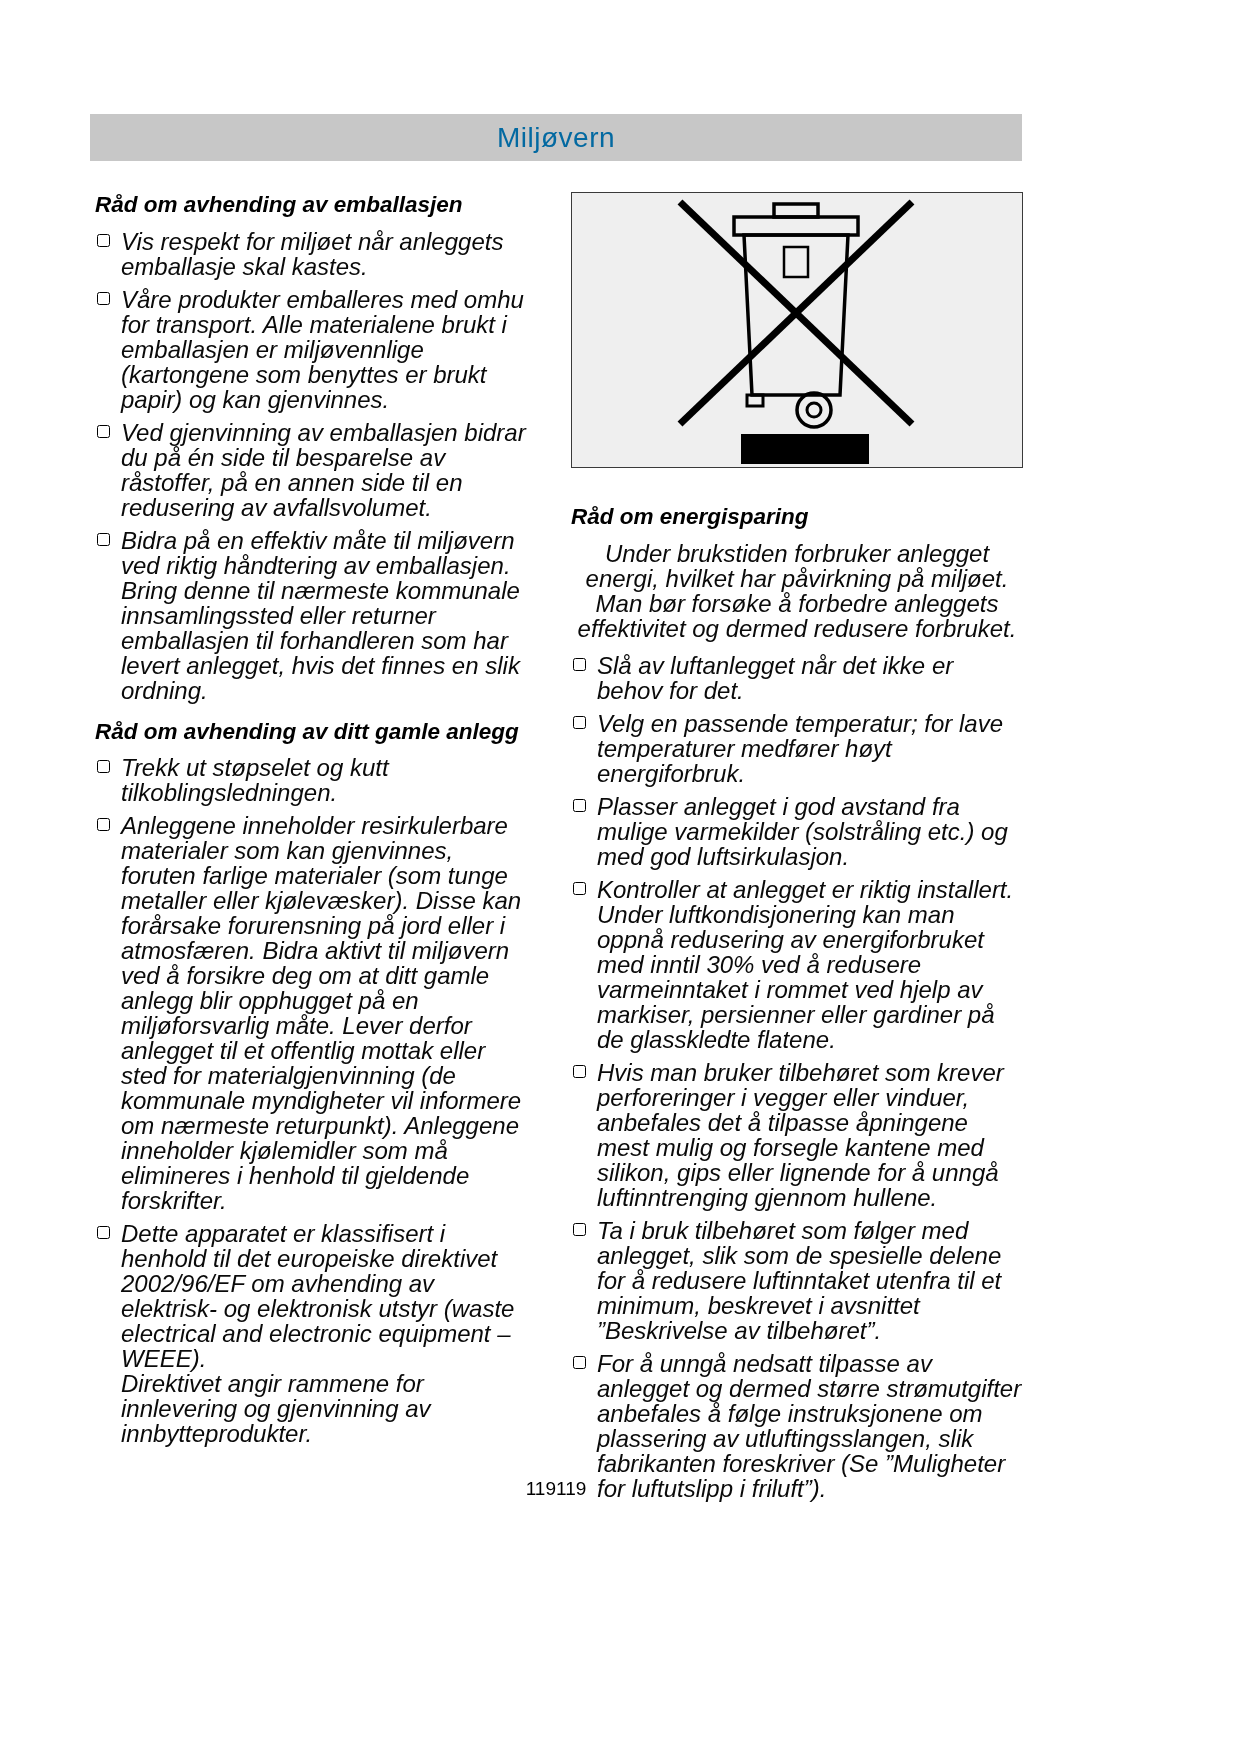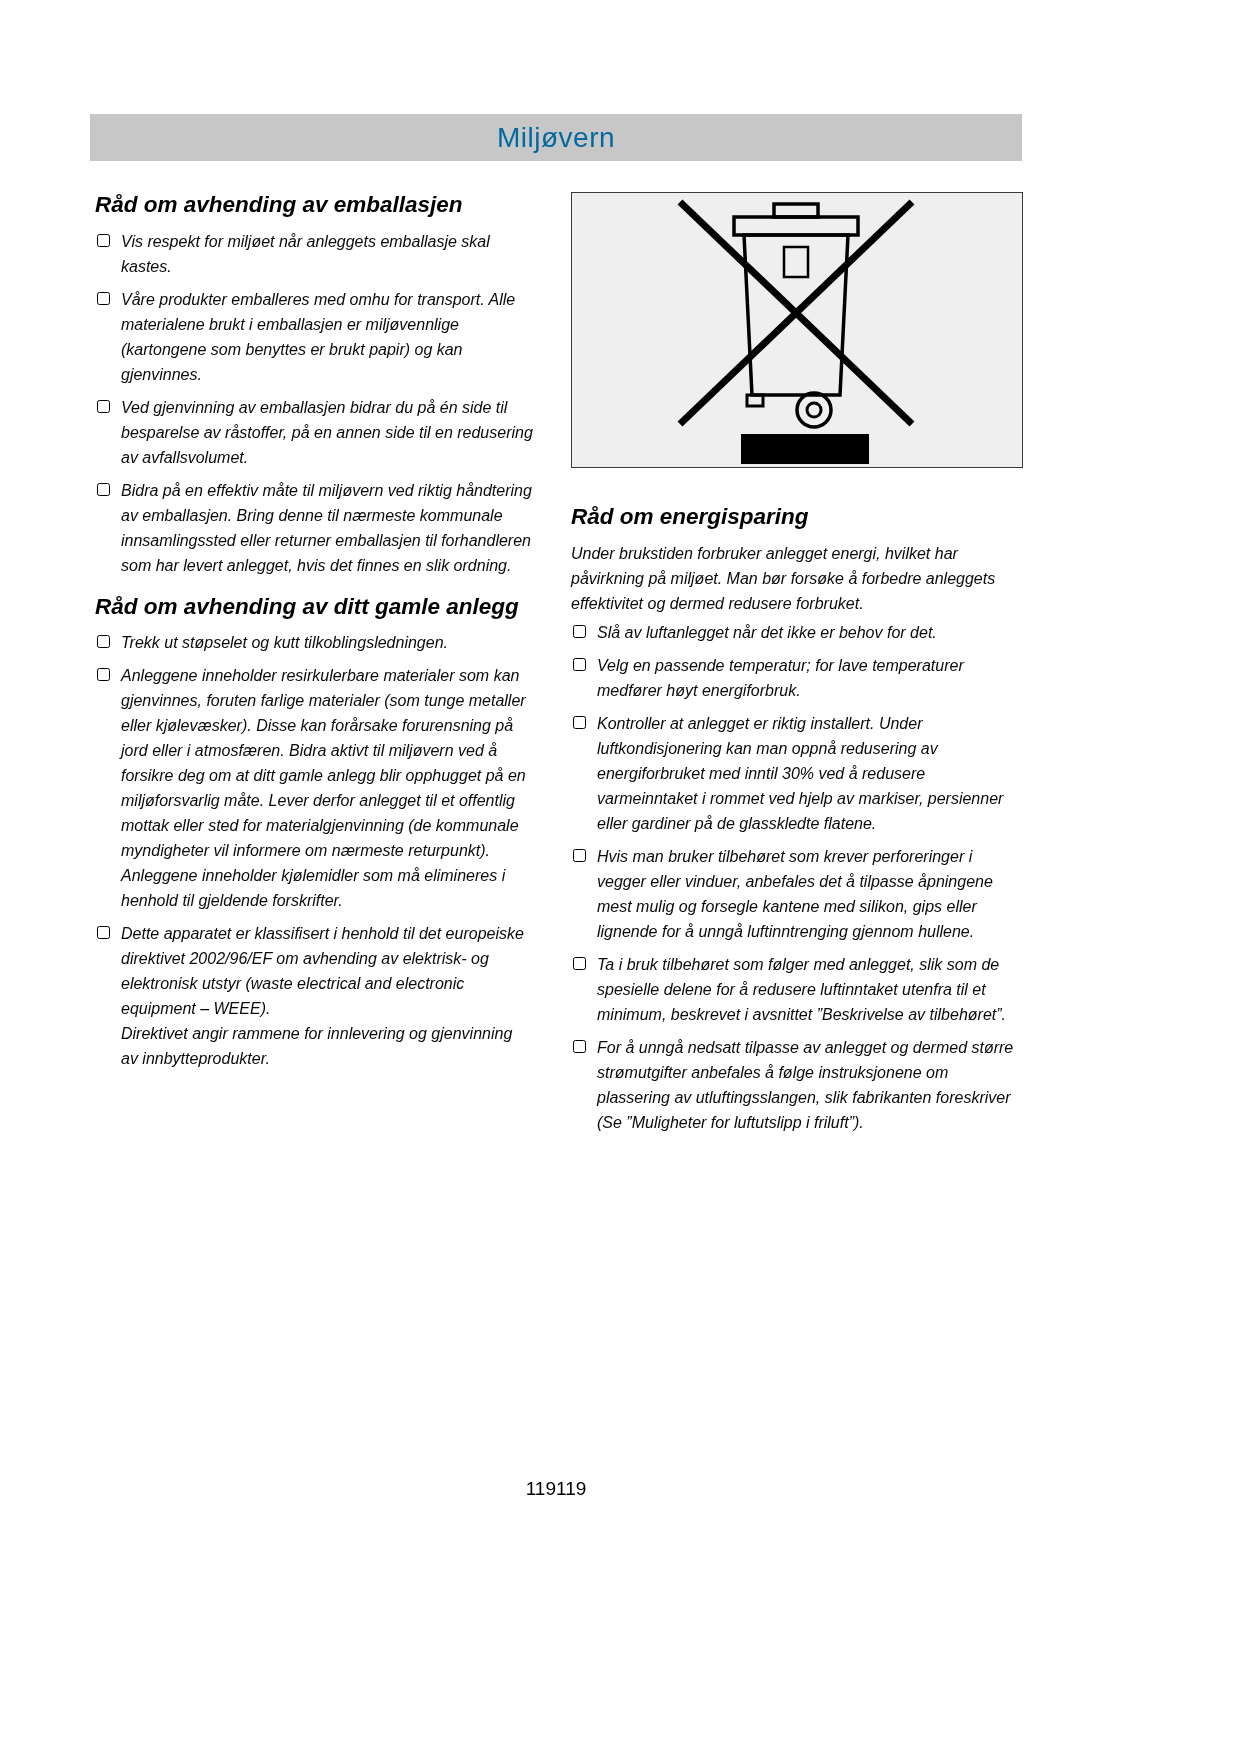--- a/index.html
+++ b/index.html
@@ -35,25 +35,25 @@
 
   .bullet { display:flex; margin-bottom:8px; }
   .sq {
     flex:0 0 auto;
     width:13px; height:13px;
     border:1.7px solid #000;
     border-radius:2.5px;
     margin:5px 11px 0 2px;
   }
   .bt, .intro {
-    font-size:16px; line-height:25px;
+    font-size:24px; line-height:25px;
     white-space:pre-line;
     color:#0a0a0a;
   }
-  .intro { margin-bottom:4px; }
+  .intro { margin-bottom:12px;text-align:center; }
 
   .weee-box {
     width:452px; height:276px;
     border:1px solid #3a3a3a;
     background:#efefef;
     display:flex; align-items:center; justify-content:center;
     margin-bottom:36px;
   }
   .weee-box svg { display:block; }
 
@@ -150,20 +150,24 @@
         <div class="bullet">
           <span class="sq"></span>
           <span class="bt">Slå av luftanlegget når det ikke er behov for det.</span>
         </div>
         <div class="bullet">
           <span class="sq"></span>
           <span class="bt">Velg en passende temperatur; for lave temperaturer medfører høyt energiforbruk.</span>
         </div>
         <div class="bullet">
           <span class="sq"></span>
+          <span class="bt">Plasser anlegget i god avstand fra mulige varmekilder (solstråling etc.) og med god luftsirkulasjon.</span>
+        </div>
+        <div class="bullet">
+          <span class="sq"></span>
           <span class="bt">Kontroller at anlegget er riktig installert. Under luftkondisjonering kan man oppnå redusering av energiforbruket med inntil 30% ved å redusere varmeinntaket i rommet ved hjelp av markiser, persienner eller gardiner på de glasskledte flatene.</span>
         </div>
         <div class="bullet">
           <span class="sq"></span>
           <span class="bt">Hvis man bruker tilbehøret som krever perforeringer i vegger eller vinduer, anbefales det å tilpasse åpningene mest mulig og forsegle kantene med silikon, gips eller lignende for å unngå luftinntrenging gjennom hullene.</span>
         </div>
         <div class="bullet">
           <span class="sq"></span>
           <span class="bt">Ta i bruk tilbehøret som følger med anlegget, slik som de spesielle delene for å redusere luftinntaket utenfra til et minimum, beskrevet i avsnittet ”Beskrivelse av tilbehøret”.</span>
         </div>

